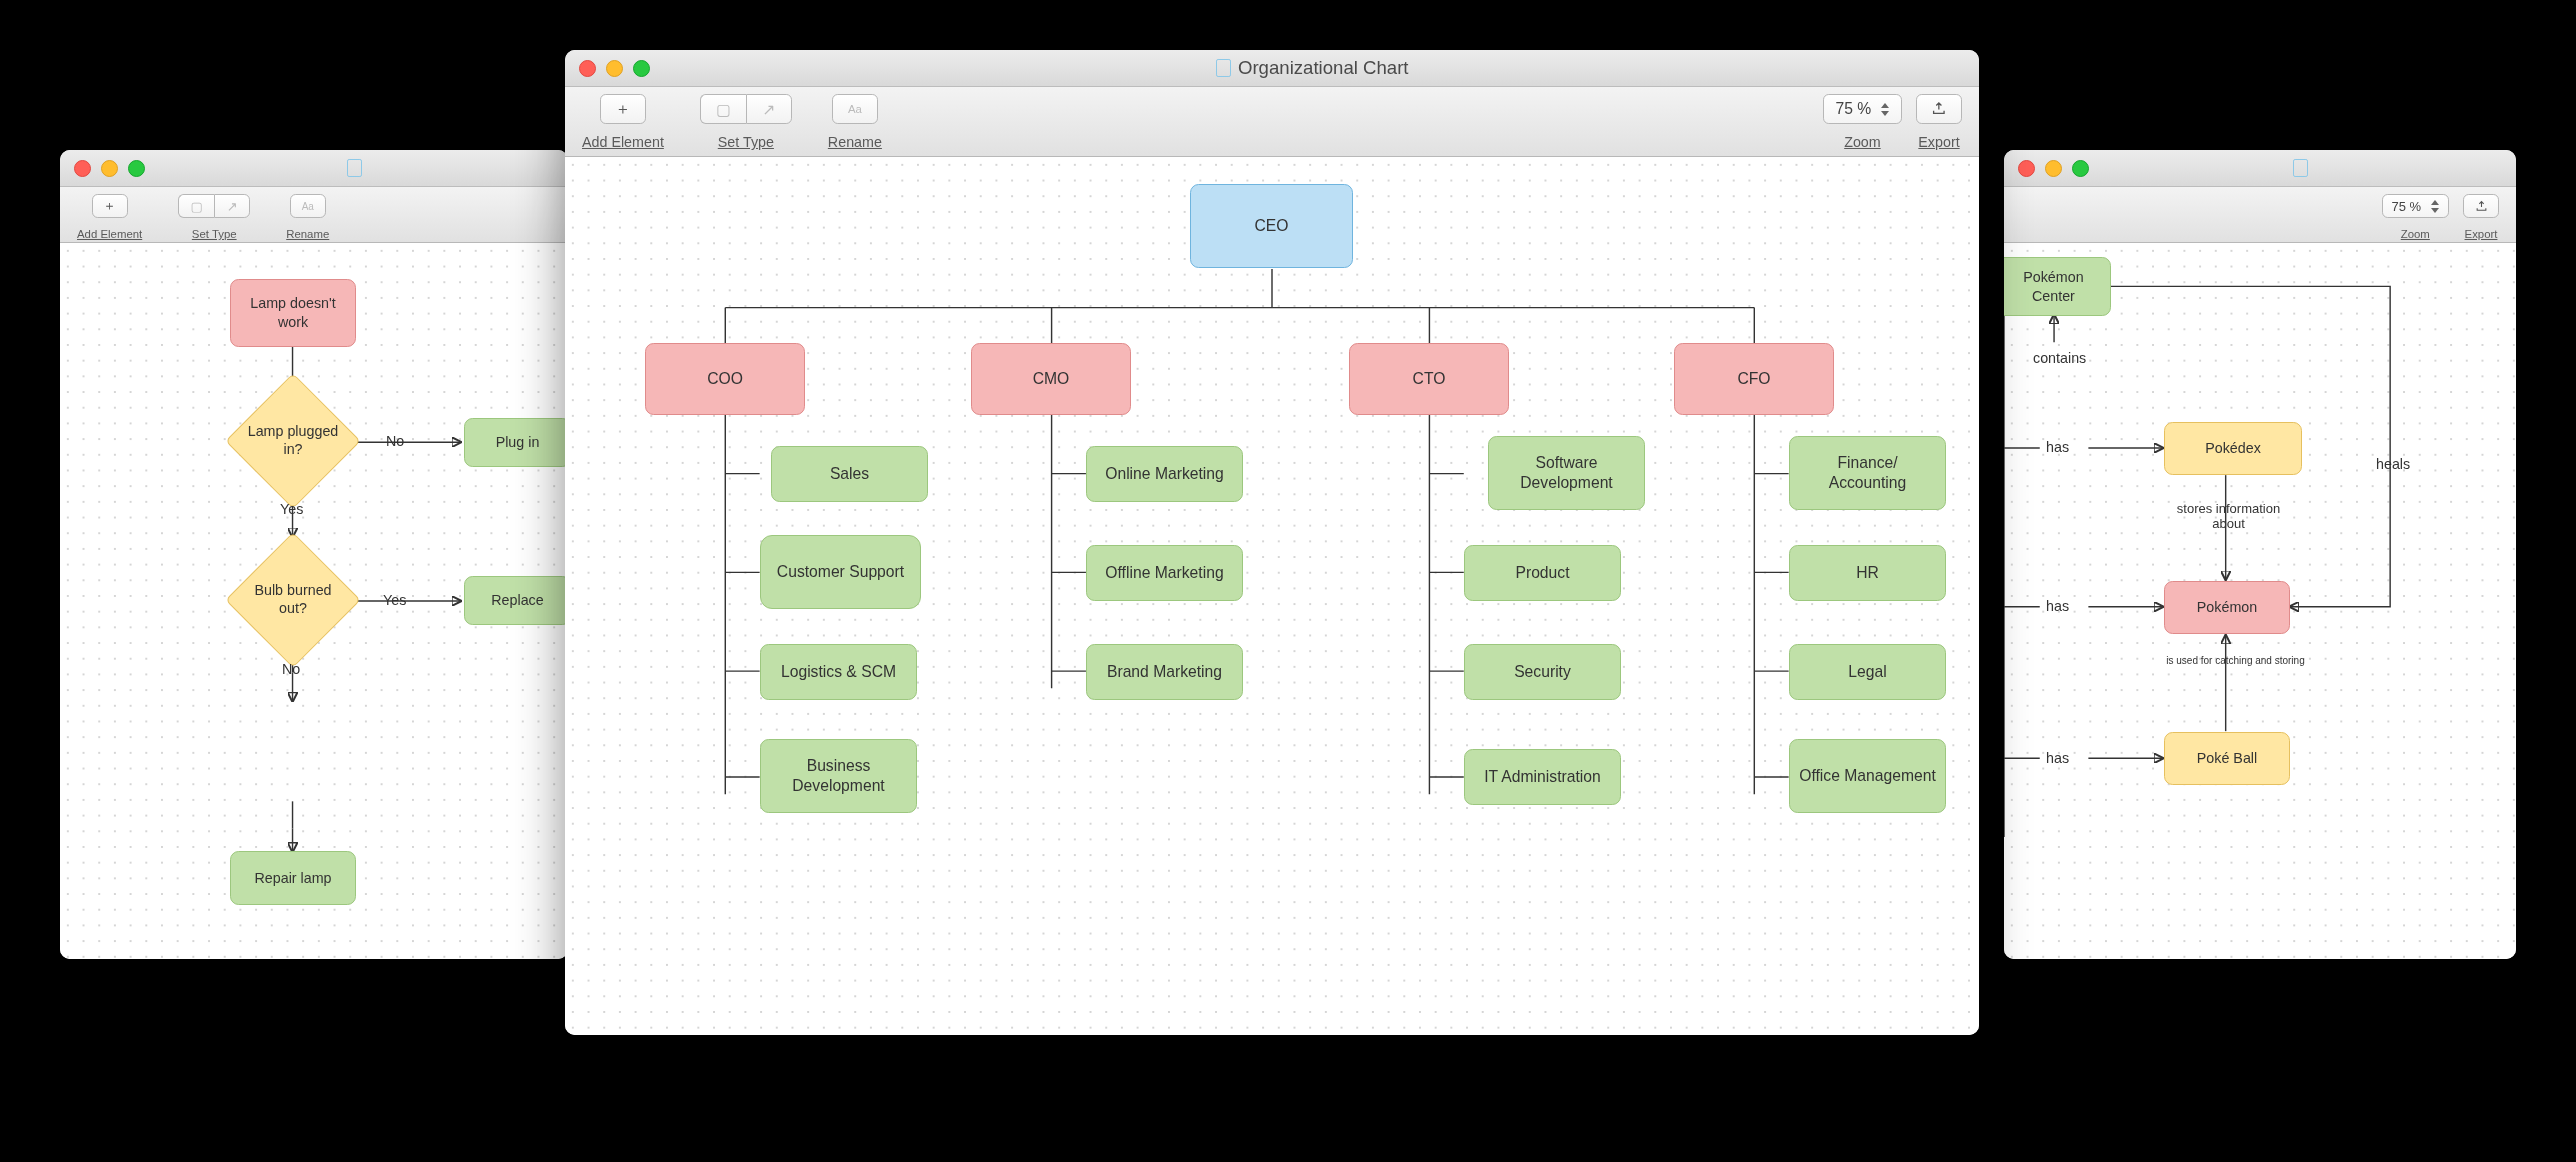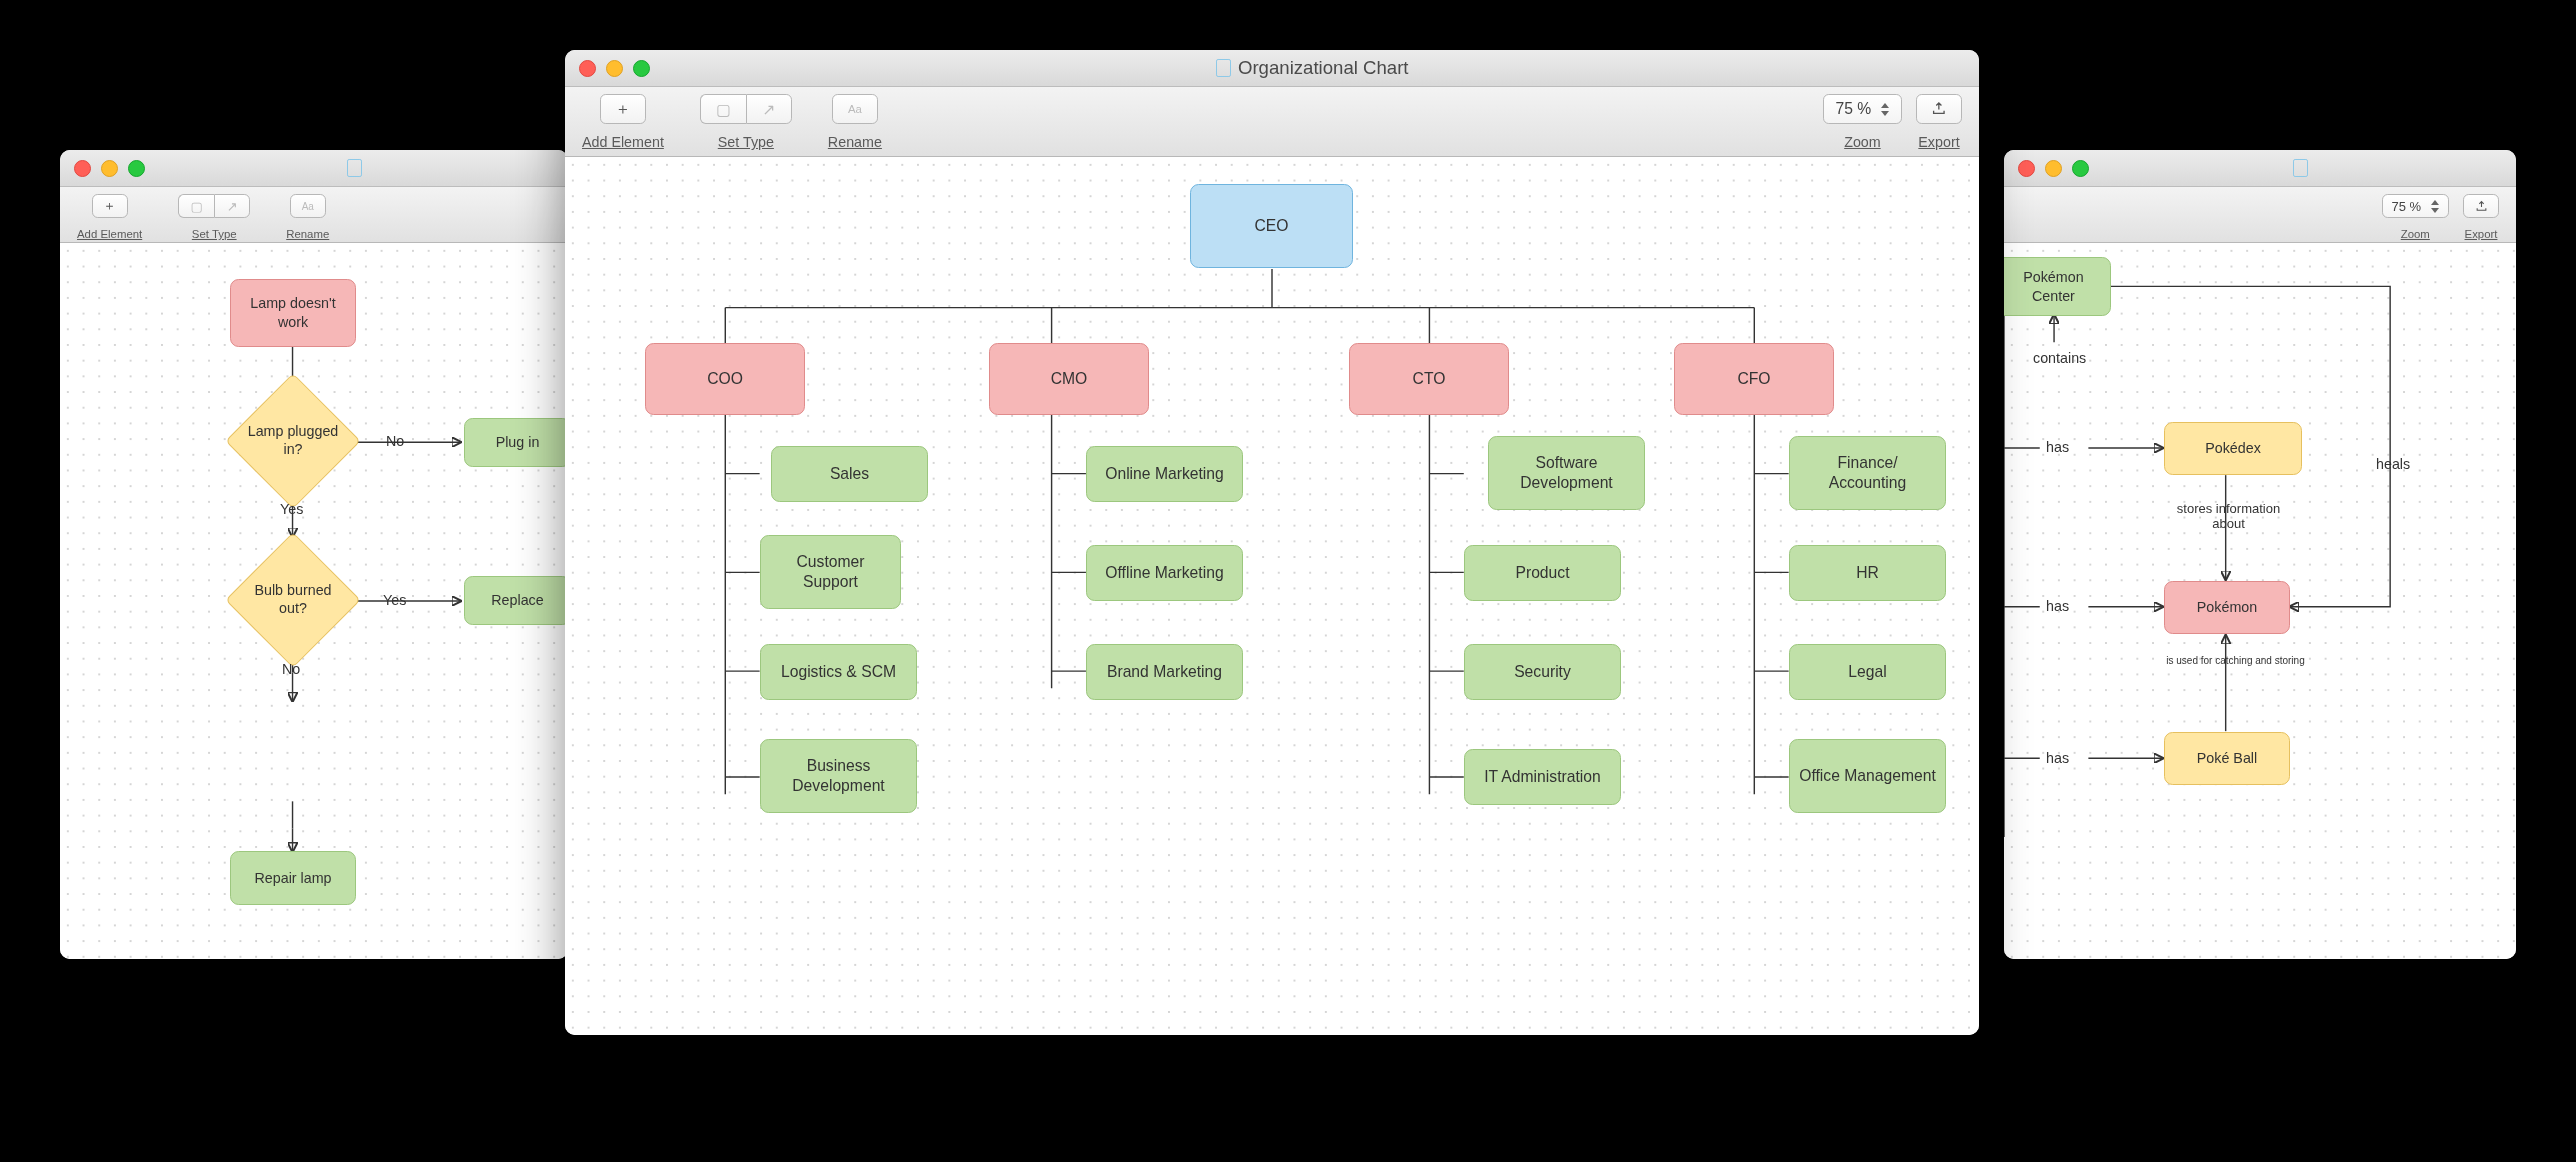--- a/index.html
+++ b/index.html
@@ -386,34 +386,34 @@
       <line x1="1662" y1="866" x2="1710" y2="866"></line>
     </svg>
 
     <div class="node blue-box" style="left:625px; top:27px; width:163px; height:84px;">
         <span>CEO</span>
       </div>
 
     <div class="node red-box" style="left:80px; top:186px; width:160px; height:72px;">
         <span>COO</span>
       </div>
-    <div class="node red-box" style="left:424px; top:186px; width:160px; height:72px;">
+    <div class="node red-box" style="left:406px; top:186px; width:160px; height:72px;">
         <span>CMO</span>
       </div>
     <div class="node red-box" style="left:784px; top:186px; width:160px; height:72px;">
         <span>CTO</span>
       </div>
     <div class="node red-box" style="left:1109px; top:186px; width:160px; height:72px;">
         <span>CFO</span>
       </div>
 
     <div class="node green-box" style="left:206px; top:289px; width:157px; height:56px;">
         <span>Sales</span>
       </div>
-    <div class="node green-box" style="left:195px; top:378px; width:141px; height:74px;">
+    <div class="node green-box" style="left:195px; top:378px; width:161px; height:74px;border-radius:12px;">
         <span>Customer Support</span>
       </div>
     <div class="node green-box" style="left:195px; top:487px; width:157px; height:56px;">
         <span>Logistics &amp; SCM</span>
       </div>
     <div class="node green-box" style="left:195px; top:582px; width:157px; height:74px;">
         <span>Business Development</span>
       </div>
 
     <div class="node green-box" style="left:521px; top:289px; width:157px; height:56px;">

